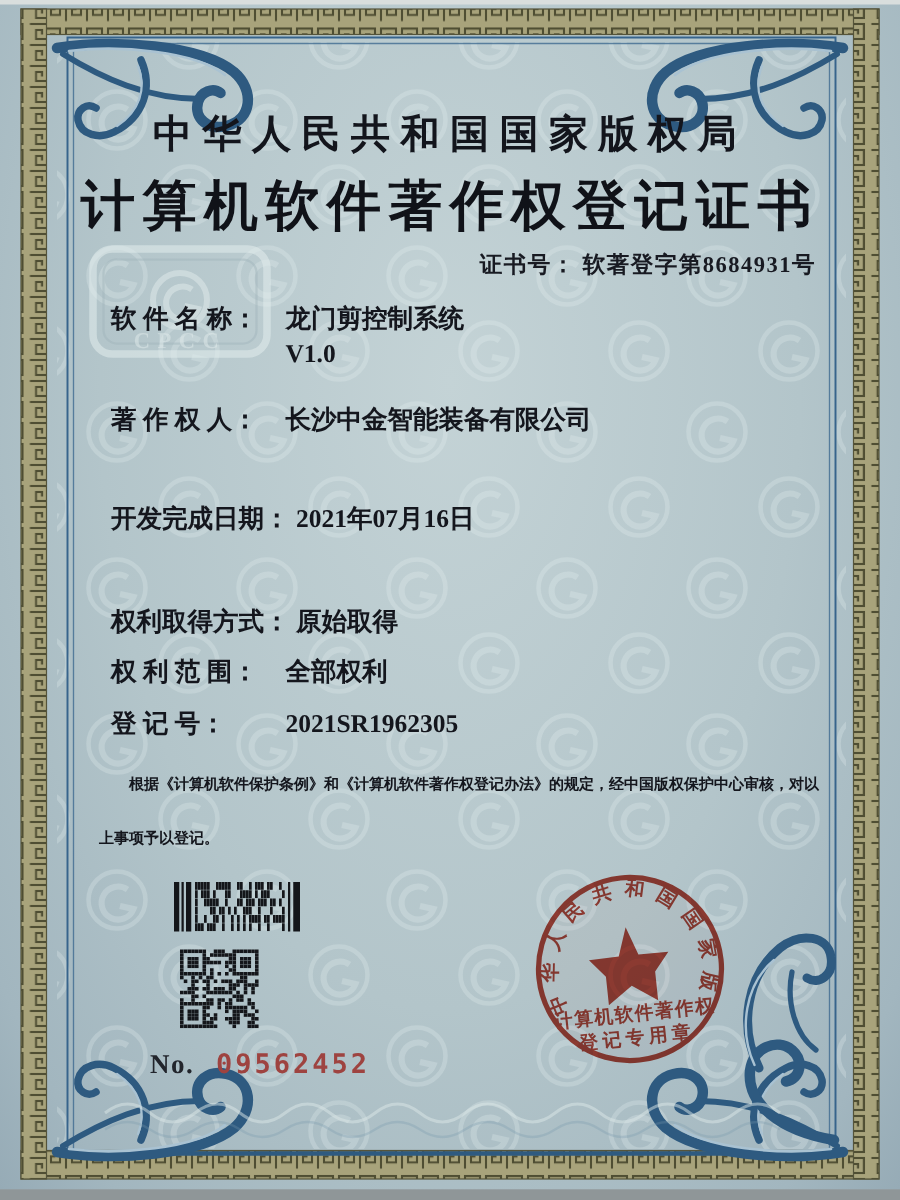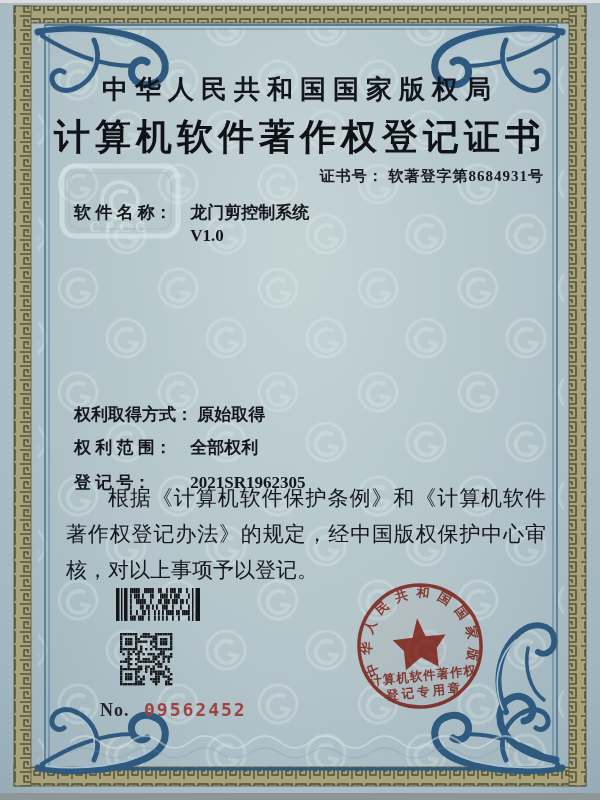--- a/index.html
+++ b/index.html
@@ -25,22 +25,22 @@
     font-size:36px;font-weight:700;letter-spacing:5px;color:#101218;
   }
   .cert-no{
     top:167px;right:56px;font-size:15px;font-weight:700;letter-spacing:1px;color:#181a22;
   }
   .row{position:absolute;left:74px;font-size:17px;font-weight:700;white-space:nowrap;}
   .lbl{display:inline-block;min-width:112px;color:#14161d;}
   .valblock{display:inline-block;vertical-align:top;line-height:23px;}
   .val{color:#14161d;}
   .statement{
-    left:66px;top:480px;width:480px;
-    font-size:21px;font-weight:400;line-height:36px;
+    left:66px;top:506px;width:480px;
+    font-size:10px;font-weight:700;line-height:36px;
     text-indent:2em;text-align:justify;color:#14161d;
   }
   .serial{left:100px;top:699px;font-size:18px;font-weight:700;}
   .serial .no{color:#22252c;letter-spacing:1px;}
   .serial .num{color:#9e4340;font-family:"DejaVu Sans Mono","Liberation Mono",monospace;
     font-size:18px;letter-spacing:2px;margin-left:10px;}
   .date{left:356px;top:702px;font-size:19.5px;font-weight:700;color:#15171f;letter-spacing:1px;}
   svg{display:block;}
   #decor{position:absolute;left:0;top:0;}
   #stamp-svg{position:absolute;left:345px;top:573px;mix-blend-mode:multiply;opacity:.93;}
@@ -478,20 +478,28 @@
     <span>软著登字第8684931号</span>
   </div>
 
   <div class="row" style="top:201px">
     <span class="lbl">软 件 名 称：</span>
     <span class="valblock">
       <span class="val">龙门剪控制系统</span><br>
       <span class="val">V1.0</span>
     </span>
   </div>
+  <div class="row" style="top:268px">
+    <span class="lbl">著 作 权 人：</span>
+    <span class="val">长沙中金智能装备有限公司</span>
+  </div>
+  <div class="row" style="top:334px">
+    <span class="lbl">开发完成日期：</span>
+    <span class="val">2021年07月16日</span>
+  </div>
   <div class="row" style="top:403px">
     <span class="lbl">权利取得方式：</span>
     <span class="val">原始取得</span>
   </div>
   <div class="row" style="top:436px">
     <span class="lbl">权 利 范 围：</span>
     <span class="val">全部权利</span>
   </div>
   <div class="row" style="top:471px">
     <span class="lbl">登  记  号：</span>

